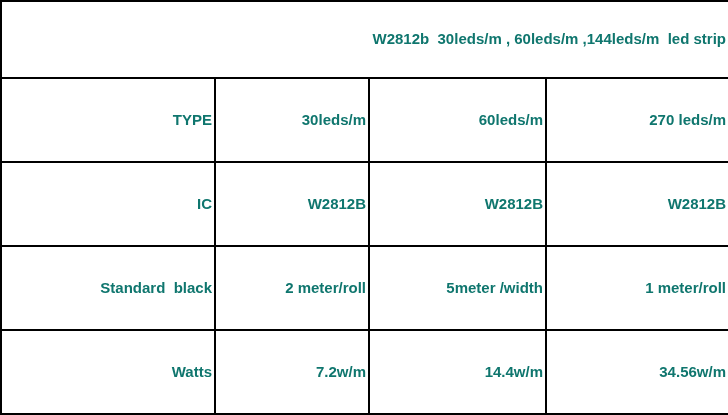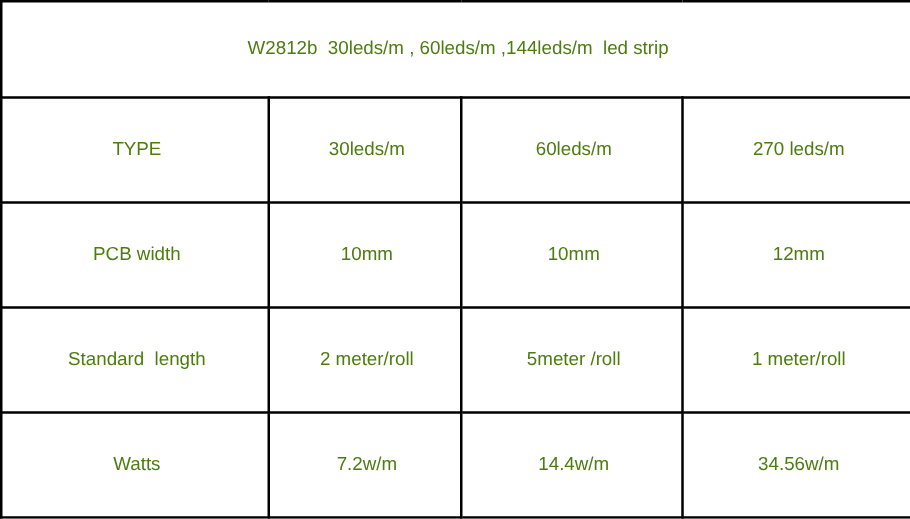--- a/index.html
+++ b/index.html
@@ -17,24 +17,24 @@
     border-collapse: collapse;
     table-layout: fixed;
     width: 728px;
     height: 415px;
     background: #ffffff;
     color: #000000;
   }
   table.spec-table td {
     border: 2px solid #000000;
     font-size: 15px;
-    font-weight: 400;
+    font-weight: 700;
     line-height: 1.2;
-    color: #4d7c0f;
-    text-align: center;
+    color: #0f766e;
+    text-align: right;
     vertical-align: middle;
     padding: 0 2px 0 5px;
     white-space: pre-wrap;
     overflow: hidden;
   }
   td.title-cell {
     text-align: center;
     height: 41px;
     padding-left: 2px;
   }
@@ -61,32 +61,32 @@
       <td colspan="4" class="title-cell">W2812b  30leds/m , 60leds/m ,144leds/m  led strip</td>
     </tr>
 
     <tr class="data-row">
       <td>TYPE</td>
       <td>30leds/m</td>
       <td>60leds/m</td>
       <td>270 leds/m</td>
     </tr>
 
+    <tr class="data-row">
+      <td>IC</td>
+      <td>W2812B</td>
+      <td>W2812B</td>
+      <td>W2812B</td>
+    </tr>
+
 
     <tr class="data-row">
-      <td>PCB width</td>
-      <td>10mm</td>
-      <td>10mm</td>
-      <td>12mm</td>
-    </tr>
-
-    <tr class="data-row">
-      <td>Standard  length</td>
+      <td>Standard  black</td>
       <td>2 meter/roll</td>
-      <td>5meter /roll</td>
+      <td>5meter /width</td>
       <td>1 meter/roll</td>
     </tr>
 
 
 
     <tr class="data-row">
       <td>Watts</td>
       <td>7.2w/m</td>
       <td>14.4w/m</td>
       <td>34.56w/m</td>

